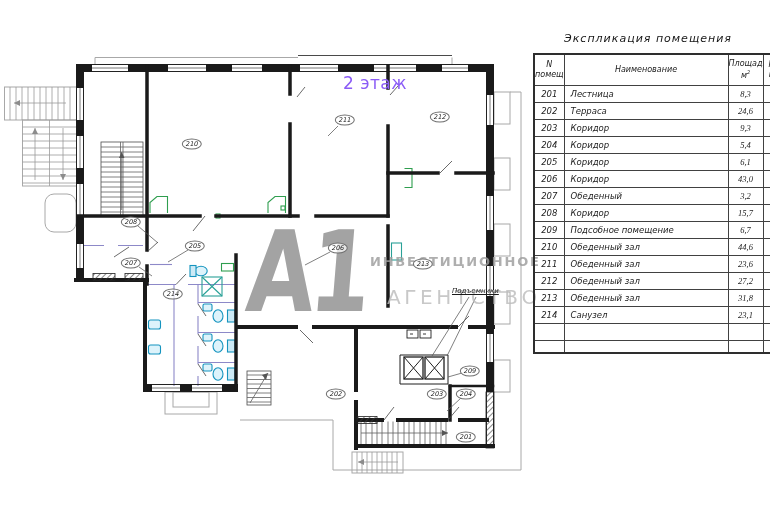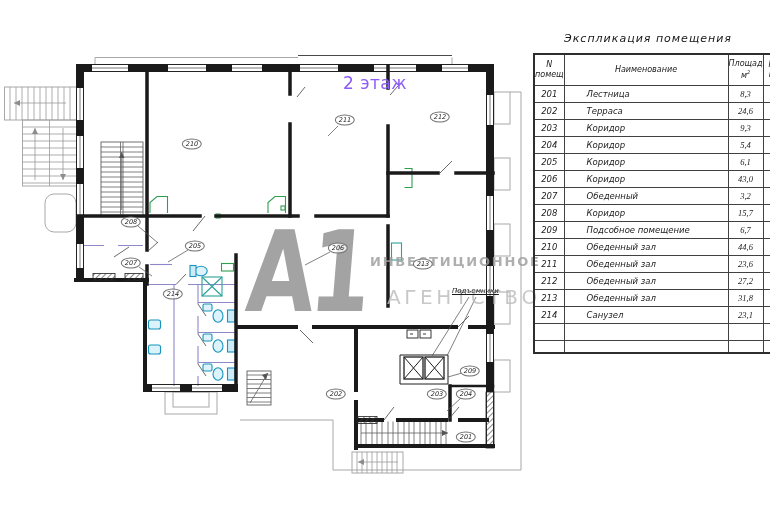--- a/index.html
+++ b/index.html
@@ -24,21 +24,21 @@
   .expl-title{width:230px;text-align:center;font:italic 11px "DejaVu Sans",sans-serif;
     letter-spacing:1px;margin-bottom:8px;color:#161616;}
   .expl table{border-collapse:collapse;table-layout:fixed;width:246px;
     border:2px solid #2e2e2e;}
   .expl th,.expl td{border:1px solid #414141;font-style:italic;font-weight:normal;
     overflow:hidden;white-space:nowrap;}
   .expl th{height:30px;font-size:8px;line-height:1.25;text-align:center;padding:0;color:#222;}
   .expl td{height:16px;font-size:8.5px;padding:0;color:#222;}
   .expl sup{font-size:5px;}
   td.c-num{text-align:center;}
-  td.c-name{padding-left:22px;}
+  td.c-name{padding-left:6px;}
   td.c-area{text-align:center;font-family:Liberation Serif, serif;}
   tr.empty td{height:16px;}
   tr.short td{height:11px;}
 </style>
 </head>
 <body>
 
 <div class="stage">
 
   <svg class="plan" width="770" height="510" viewBox="0 0 770 510">

